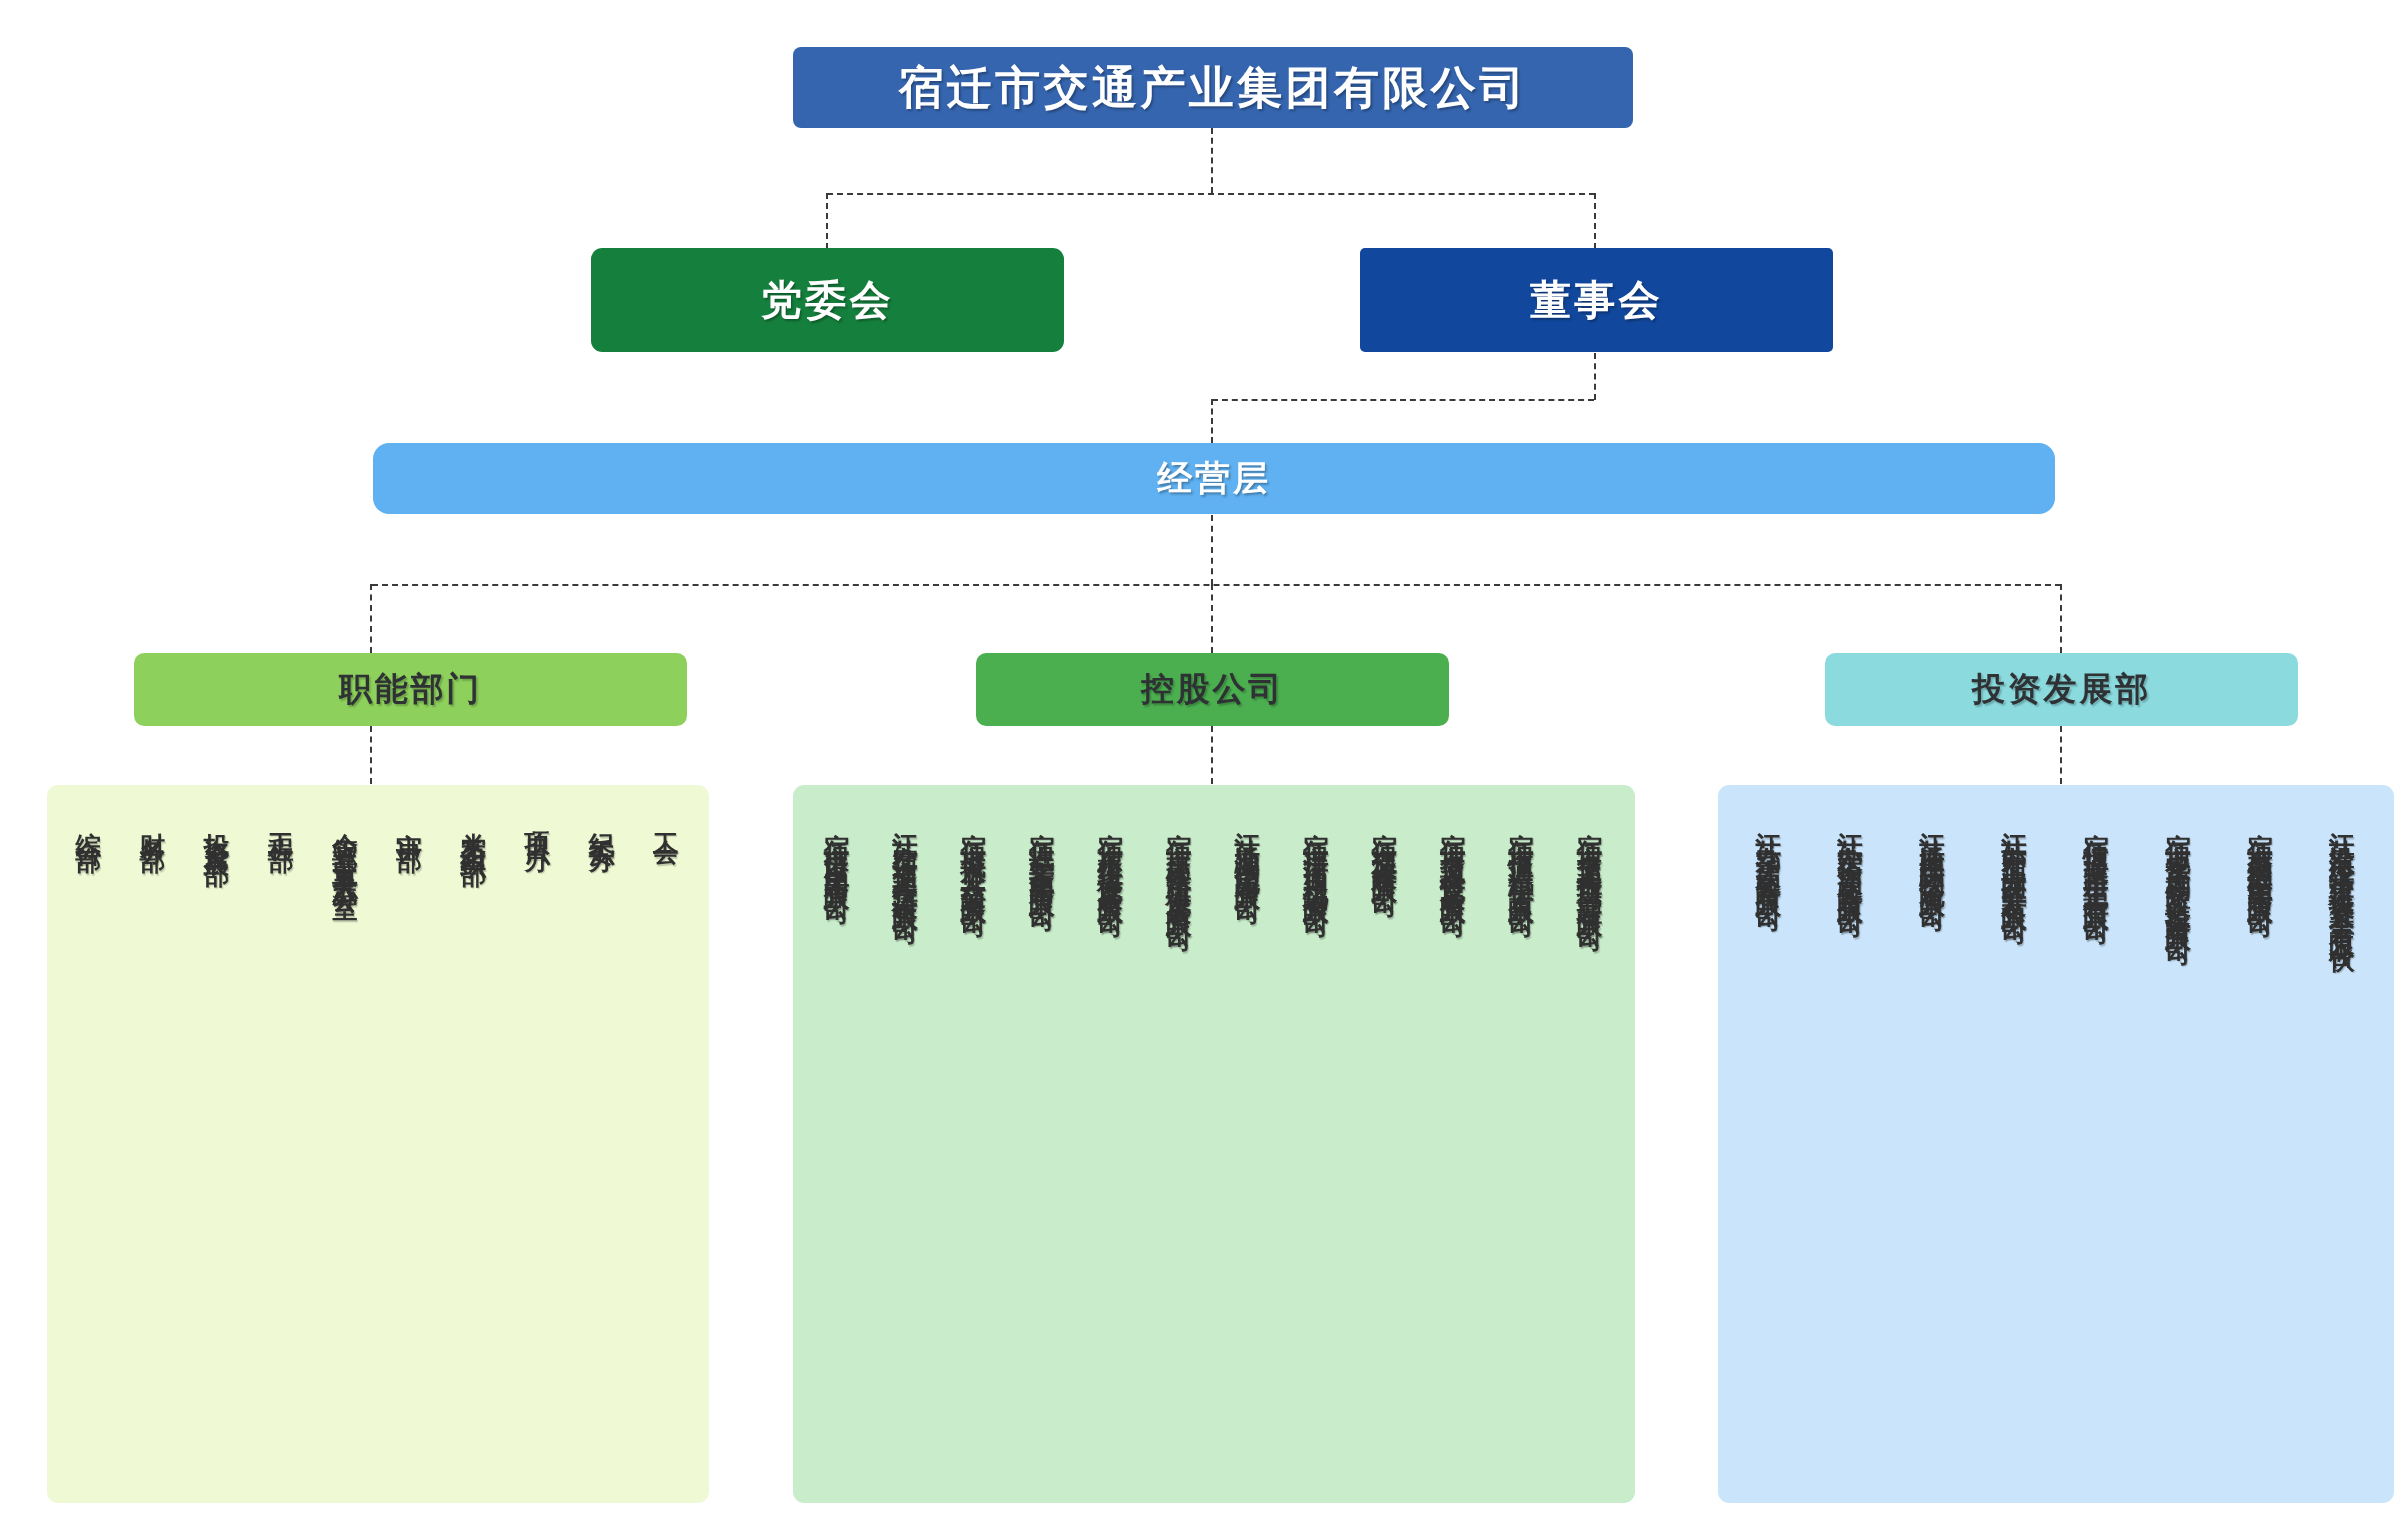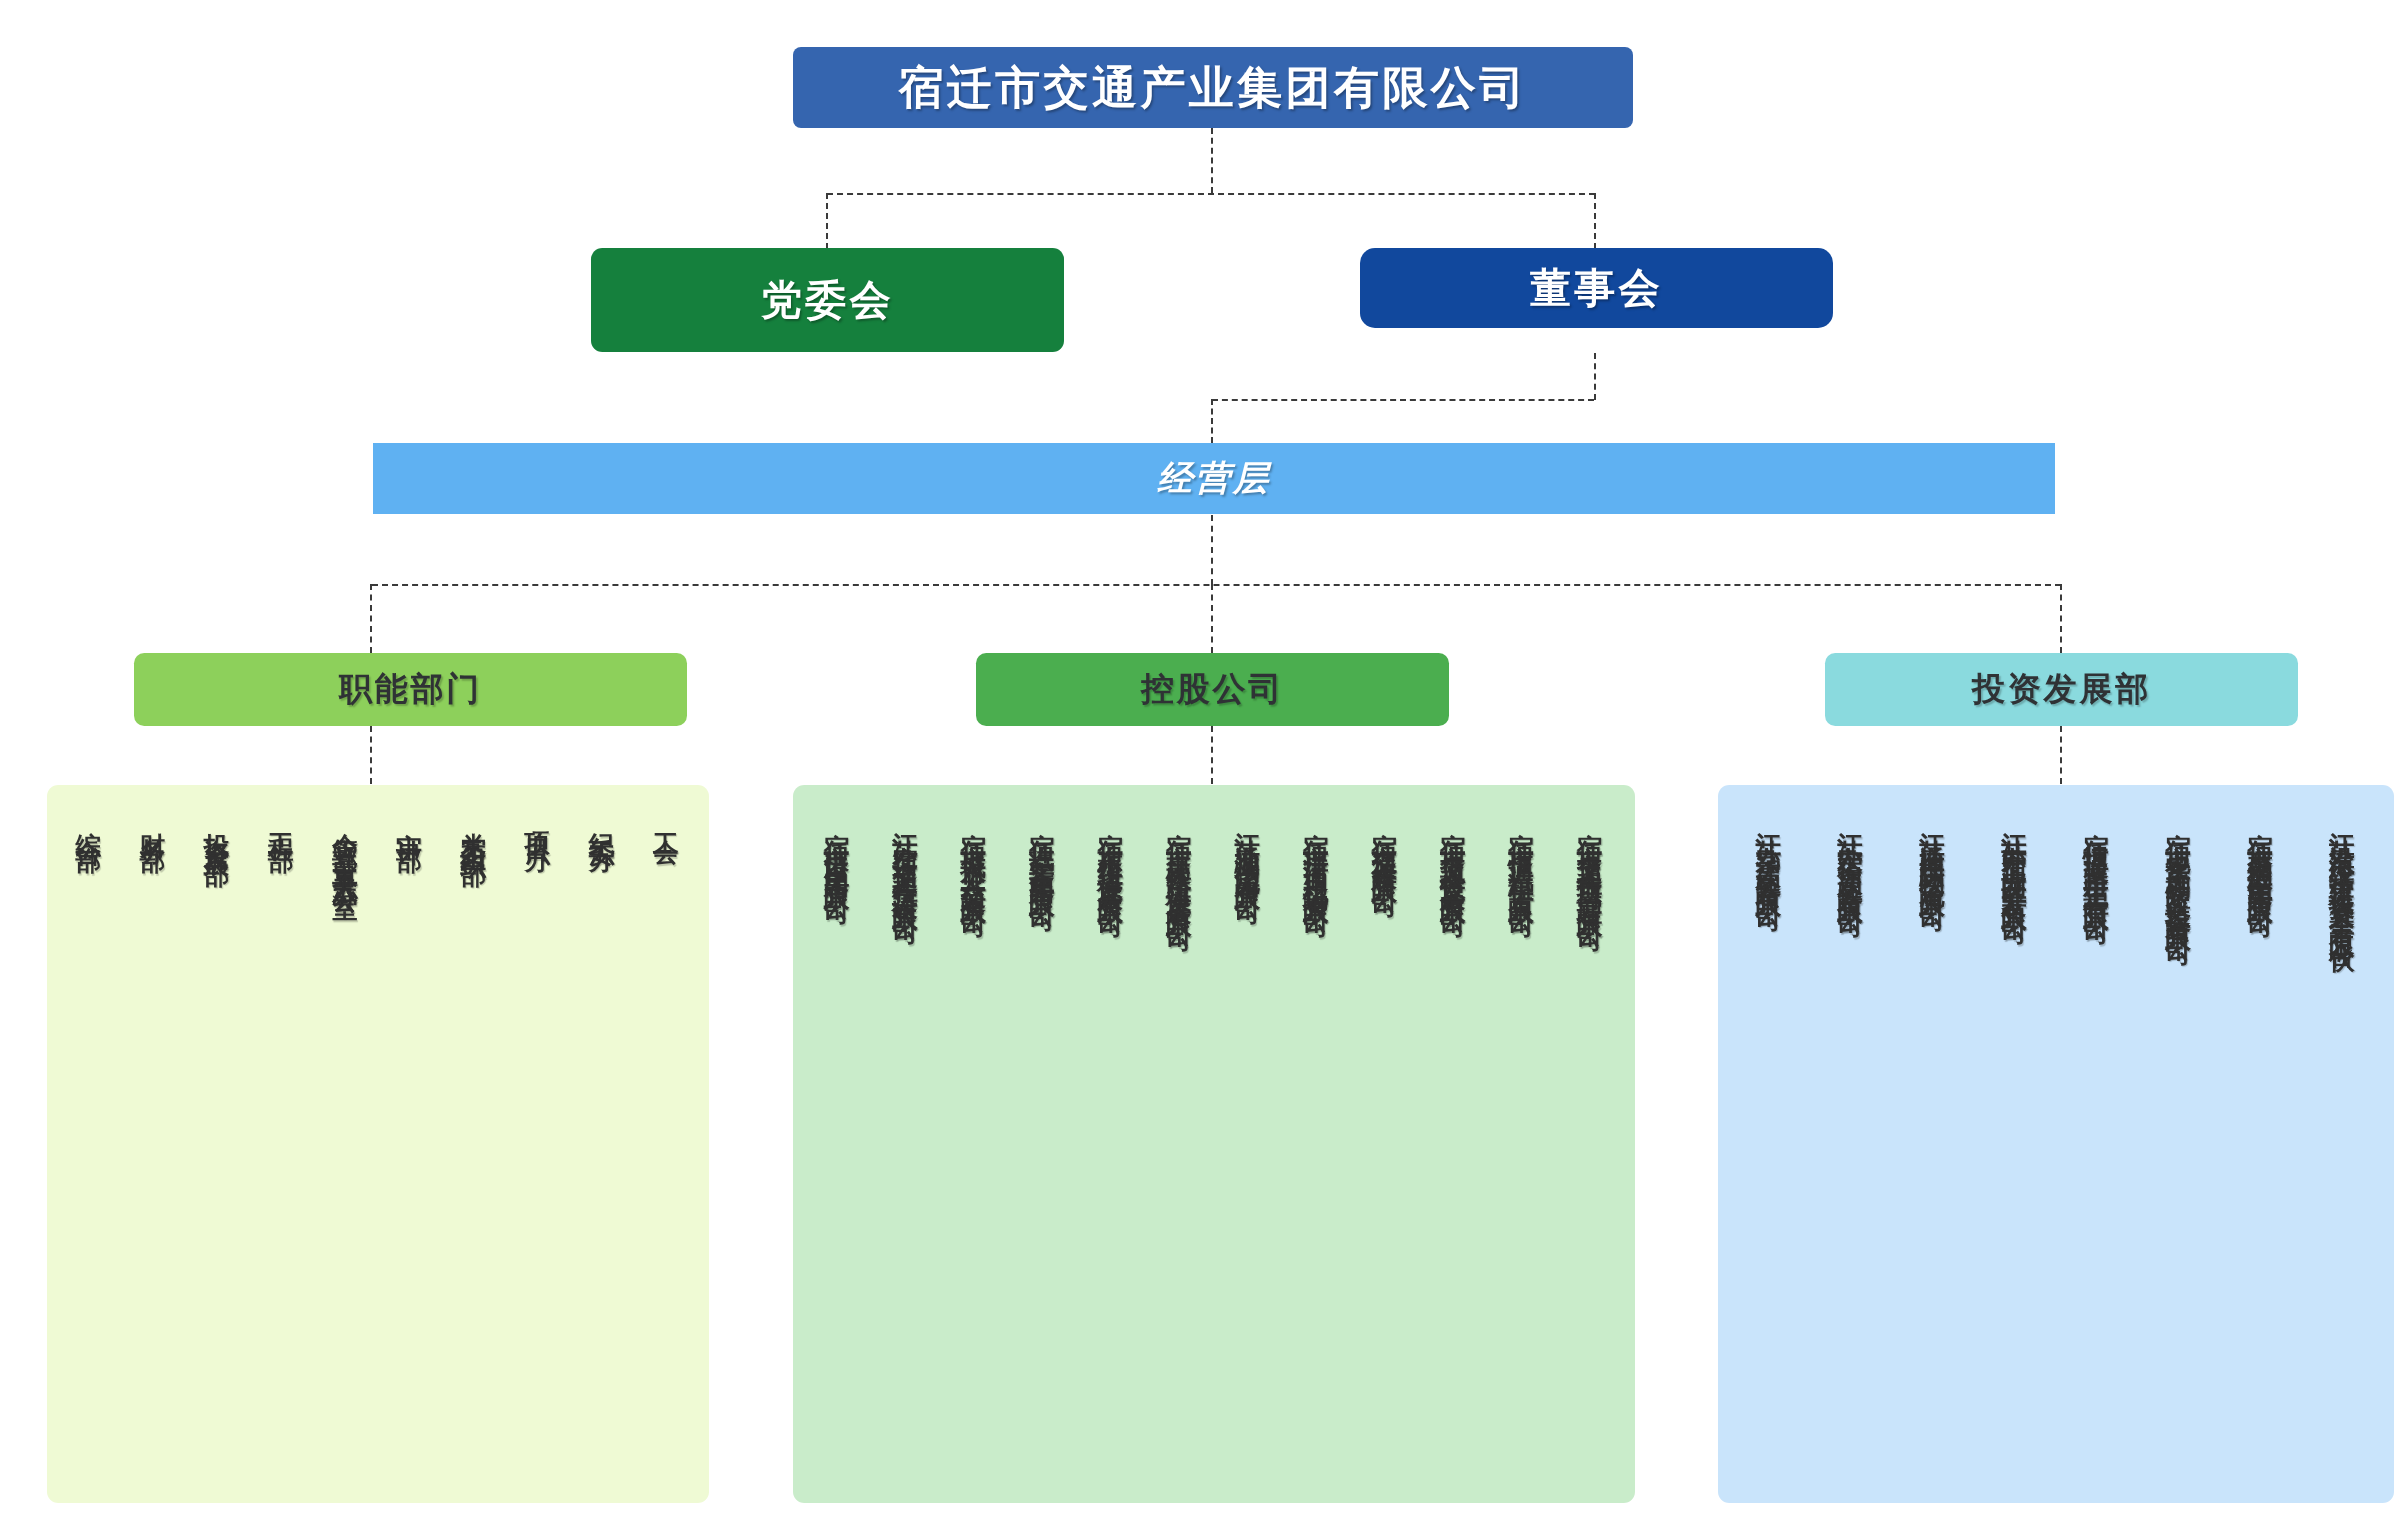--- a/index.html
+++ b/index.html
@@ -8,24 +8,24 @@
 
   .box{position:absolute;display:flex;align-items:center;justify-content:center;
        font-weight:bold;box-sizing:border-box;}
   .box.blue-text{color:#ffffff;text-shadow:1.7px 2.3px 2.3px rgba(0,0,0,0.30);}
   .box.dark-text{color:#2f3235;text-shadow:1.7px 2.3px 1.7px rgba(0,0,0,0.22);}
 
   .title-box{left:793px;top:47px;width:840px;height:81px;border-radius:8px;
              font-size:45px;letter-spacing:3.4px;}
   .party-box{left:591px;top:248px;width:473px;height:104px;border-radius:11.3px;
              font-size:41px;letter-spacing:3.4px;}
-  .board-box{left:1360px;top:248px;width:473px;height:80px;border-radius:15px;
+  .board-box{left:1360px;top:248px;width:473px;height:104px;border-radius:5px;
              font-size:41px;letter-spacing:3.4px;}
-  .mgmt-bar{left:373px;top:443px;width:1682px;height:71px;border-radius:0;
-            font-size:35px;letter-spacing:2.8px;font-style:italic;}
+  .mgmt-bar{left:373px;top:443px;width:1682px;height:71px;border-radius:16px;
+            font-size:35px;letter-spacing:2.8px;}
   .branch-header{top:653px;height:73px;border-radius:10.2px;font-size:33px;letter-spacing:2.8px;}
   .bh-functional{left:134px;width:553px;}
   .bh-holding{left:976px;width:473px;}
   .bh-participating{left:1825px;width:473px;}
 
   .panel{position:absolute;top:785px;height:718px;border-radius:11.3px;box-sizing:border-box;
          display:flex;flex-direction:row;justify-content:space-around;align-items:flex-start;
          padding:27px 10.2px 11.3px 10.2px;}
   .panel-functional{left:47px;width:662px;}
   .panel-holding{left:793px;width:842px;}

